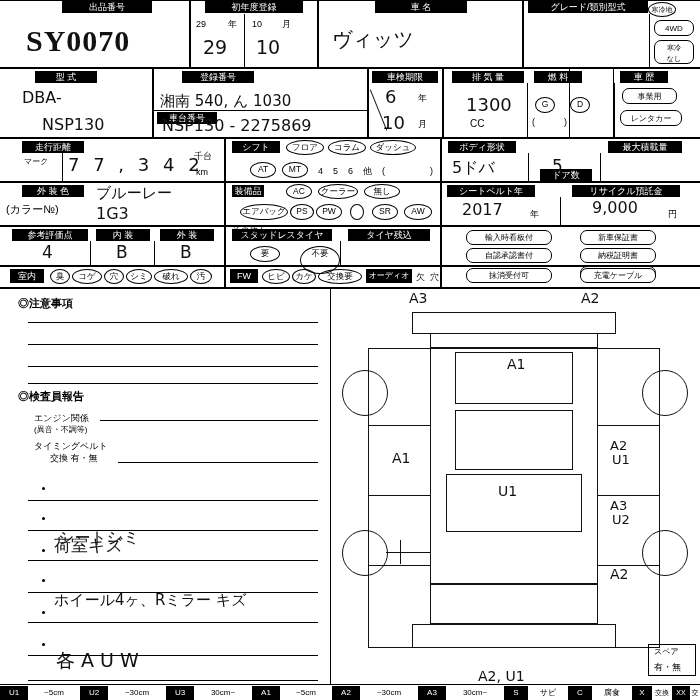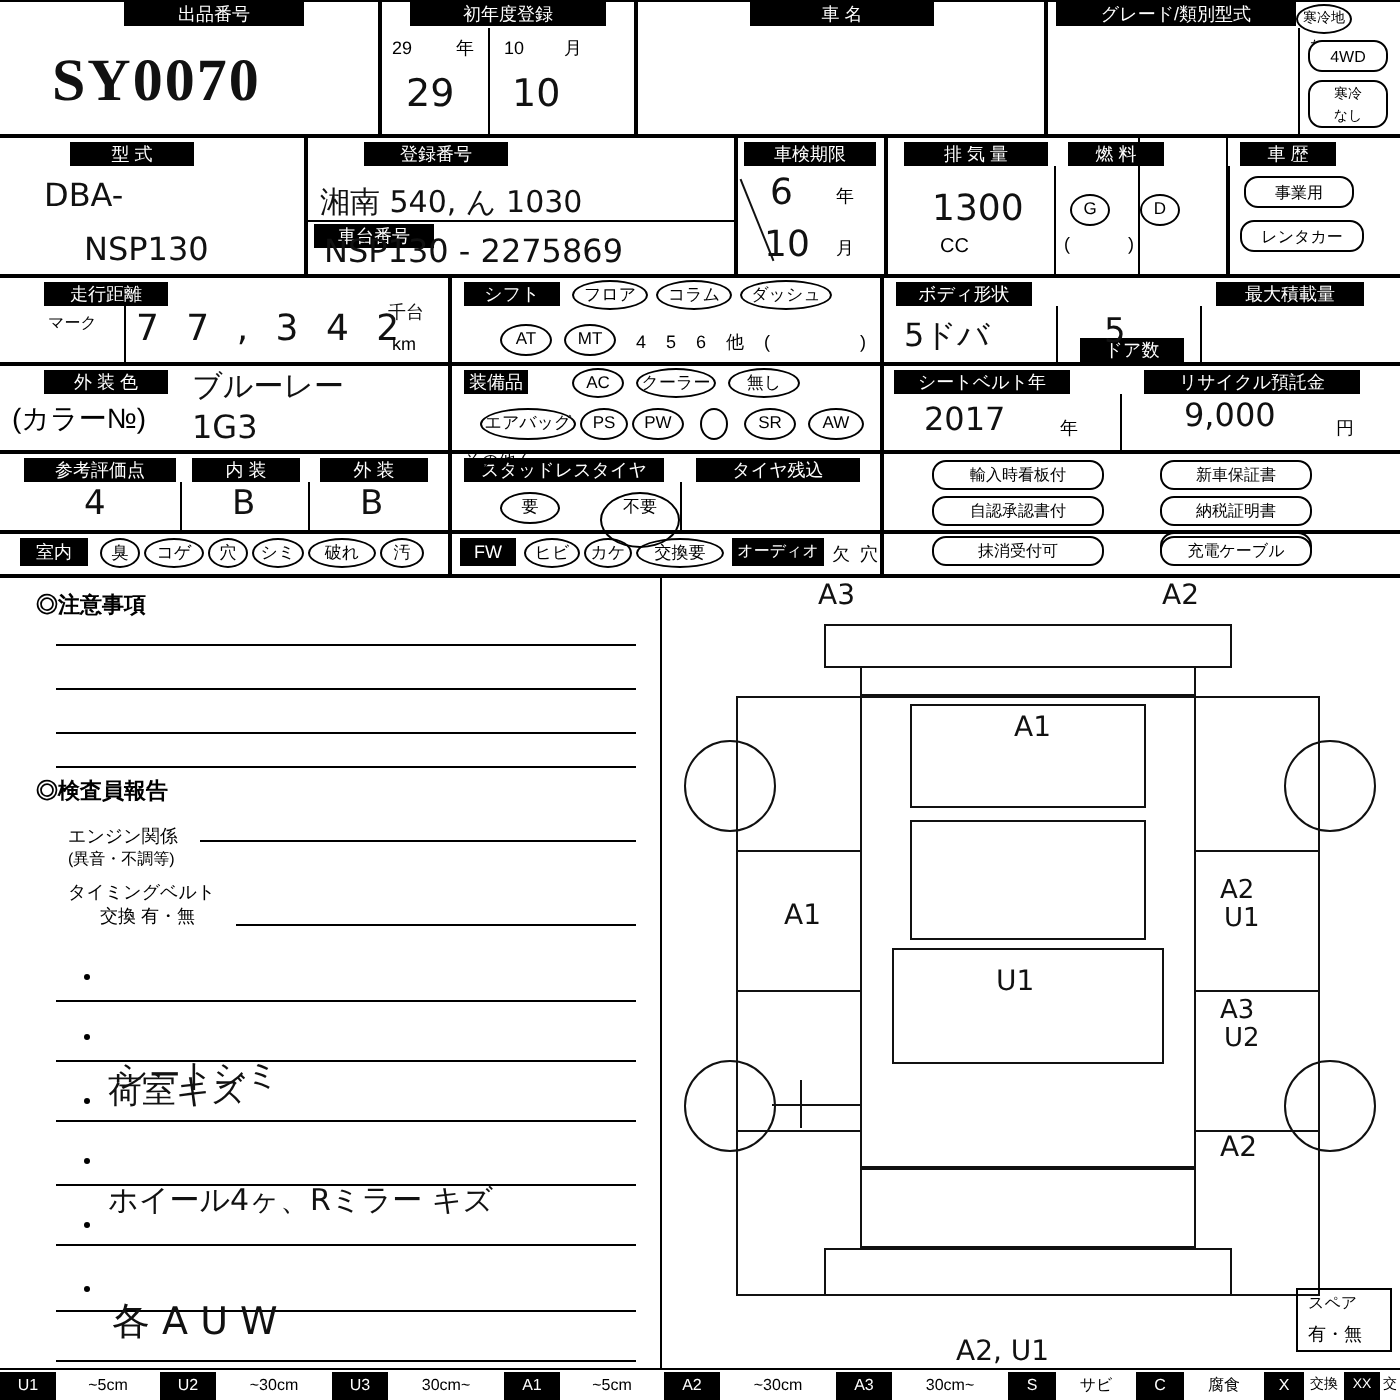--- a/index.html
+++ b/index.html
@@ -58,20 +58,21 @@
   <div class="txt" style="left:196px;top:18px;">29</div>
   <div class="txt" style="left:228px;top:18px;">年</div>
   <div class="txt" style="left:252px;top:18px;">10</div>
   <div class="txt" style="left:282px;top:18px;">月</div>
   <div class="hw" style="left:203px;top:36px;font-size:19px;">29</div>
   <div class="hw" style="left:256px;top:36px;font-size:19px;">10</div>
   <div class="vline" style="left:244px;top:14px;height:54px;"></div>
 
   <div class="bx" style="left:318px;top:0;width:205px;height:68px;"></div>
   <div class="lbl" style="left:375px;top:1px;width:92px;height:12px;">車 名</div>
+  <div class="hw" style="left:332px;top:26px;font-size:20px;">ヴィッツ</div>
 
   <div class="bx" style="left:523px;top:0;width:177px;height:68px;border-right:none;"></div>
   <div class="lbl" style="left:528px;top:1px;width:120px;height:12px;">グレード/類別型式</div>
   <div class="ell" style="left:648px;top:2px;width:28px;height:15px;font-size:7px;line-height:14px;">寒冷地
 なし</div>
   <div class="bx" style="left:524px;top:14px;width:126px;height:53px;border:none;border-right:1px solid #000;"></div>
   <div class="rnd" style="left:654px;top:20px;width:40px;height:16px;font-size:8px;line-height:15px;">4WD</div>
   <div class="rnd" style="left:654px;top:40px;width:40px;height:24px;font-size:7px;line-height:11px;padding-top:1px;">
     <span>寒冷</span><br>
     <span>なし</span>
@@ -149,21 +150,21 @@
   <div class="vline" style="left:528px;top:153px;height:29px;"></div>
   <div class="vline" style="left:600px;top:153px;height:29px;"></div>
   <div class="hw" style="left:452px;top:158px;font-size:16px;">5ドバ</div>
   <div class="hw" style="left:552px;top:156px;font-size:17px;">5</div>
 
   <div class="hline" style="left:0;top:182px;width:700px;"></div>
 
   <div class="bx" style="left:0;top:182px;width:225px;height:44px;border-left:none;"></div>
   <div class="lbl" style="left:22px;top:185px;width:62px;height:12px;">外 装 色</div>
   <div class="hw" style="left:96px;top:184px;font-size:15px;">ブルーレー</div>
-  <div class="txt" style="left:6px;top:203px;font-size:14px;">(カラー№)</div>
+  <div class="txt" style="left:6px;top:203px;font-size:11px;">(カラー№)</div>
   <div class="hw" style="left:96px;top:204px;font-size:16px;">1G3</div>
 
   <div class="bx" style="left:225px;top:182px;width:216px;height:44px;"></div>
   <div class="lbl" style="left:232px;top:185px;width:32px;height:12px;">装備品</div>
   <div class="ell" style="left:286px;top:184px;width:26px;height:15px;">AC</div>
   <div class="ell" style="left:318px;top:184px;width:40px;height:15px;">クーラー</div>
   <div class="ell" style="left:364px;top:184px;width:36px;height:15px;">無し</div>
   <div class="ell" style="left:240px;top:204px;width:48px;height:16px;">エアバッグ</div>
   <div class="ell" style="left:290px;top:204px;width:24px;height:16px;">PS</div>
   <div class="ell" style="left:316px;top:204px;width:26px;height:16px;">PW</div>

